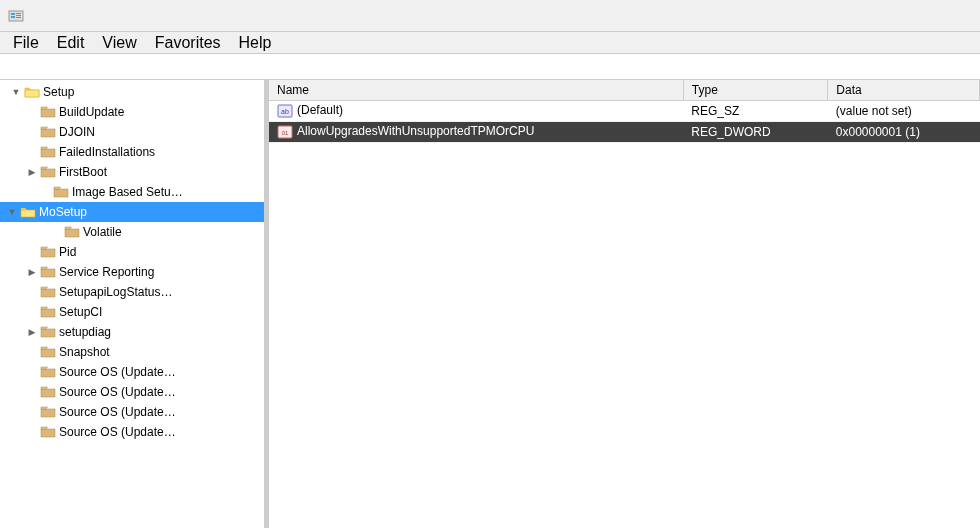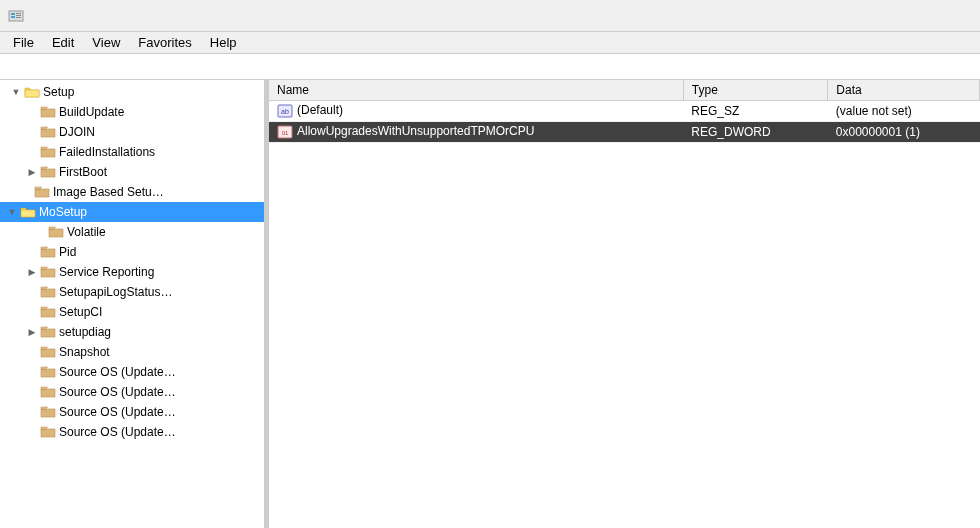--- a/index.html
+++ b/index.html
@@ -56,21 +56,21 @@
     .menu-bar {
       background: #f0f0f0;
       height: 22px;
       display: flex;
       align-items: center;
       border-bottom: 1px solid #ccc;
       padding: 0 4px;
     }
     .menu-item {
       padding: 2px 8px;
-      font-size: 13px;
+      font-size: 16px;
       cursor: pointer;
       border: 1px solid transparent;
     }
 
     
     .address-bar {
       background: #fff;
       height: 26px;
       display: flex;
       align-items: center;
@@ -277,41 +277,41 @@
       <div class="tree-item" style="padding-left: 24px;">
         <span class="expand-arrow collapsed"></span>
         <span class="folder-icon">
           <svg width="16" height="16" viewBox="0 0 16 16" xmlns="http://www.w3.org/2000/svg">
       <path d="M1 5 L1 13 L15 13 L15 5 Z" fill="#dcb67a" stroke="#b08040" stroke-width="0.5"></path>
       <path d="M1 5 L6 5 L7.5 3 L1 3 Z" fill="#e8c88a" stroke="#b08040" stroke-width="0.5"></path>
     </svg>
         </span>
         <span class="tree-label">FirstBoot</span>
       </div>
-      <div class="tree-item" style="padding-left: 18px;">
+      <div class="tree-item" style="padding-left: 37px;">
         <span class="expand-arrow empty"></span>
         <span class="folder-icon">
           <svg width="16" height="16" viewBox="0 0 16 16" xmlns="http://www.w3.org/2000/svg">
       <path d="M1 5 L1 13 L15 13 L15 5 Z" fill="#dcb67a" stroke="#b08040" stroke-width="0.5"></path>
       <path d="M1 5 L6 5 L7.5 3 L1 3 Z" fill="#e8c88a" stroke="#b08040" stroke-width="0.5"></path>
     </svg>
         </span>
         <span class="tree-label">Image Based Setu…</span>
       </div>
       <div class="tree-item selected" style="">
         <span class="expand-arrow expanded"></span>
         <span class="folder-icon">
           <svg width="16" height="16" viewBox="0 0 16 16" xmlns="http://www.w3.org/2000/svg">
       <path d="M1 4 L1 13 L15 13 L15 6 L7 6 L5 4 Z" fill="#ffd04d" stroke="#c8a020" stroke-width="0.5"></path>
       <path d="M1 6 L15 6 L15 13 L1 13 Z" fill="#ffe680" stroke="#c8a020" stroke-width="0.5"></path>
     </svg>
         </span>
         <span class="tree-label">MoSetup</span>
       </div>
-      <div class="tree-item" style="padding-left: 32px;">
+      <div class="tree-item" style="padding-left: 48px;">
         <span class="expand-arrow empty"></span>
         <span class="folder-icon">
           <svg width="16" height="16" viewBox="0 0 16 16" xmlns="http://www.w3.org/2000/svg">
       <path d="M1 5 L1 13 L15 13 L15 5 Z" fill="#dcb67a" stroke="#b08040" stroke-width="0.5"></path>
       <path d="M1 5 L6 5 L7.5 3 L1 3 Z" fill="#e8c88a" stroke="#b08040" stroke-width="0.5"></path>
     </svg>
         </span>
         <span class="tree-label">Volatile</span>
       </div>
       <div class="tree-item" style="padding-left: 24px;">

